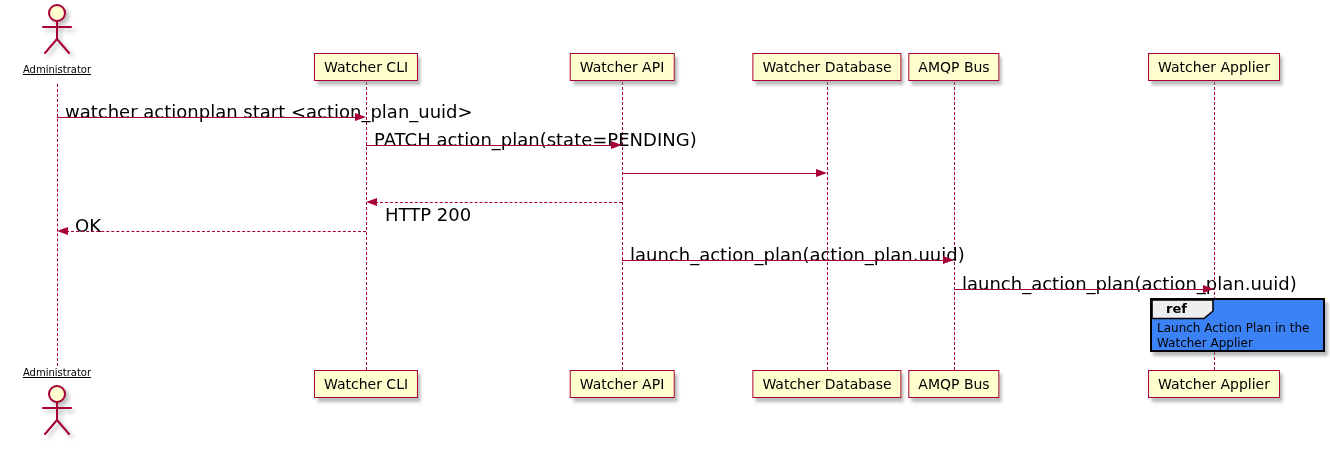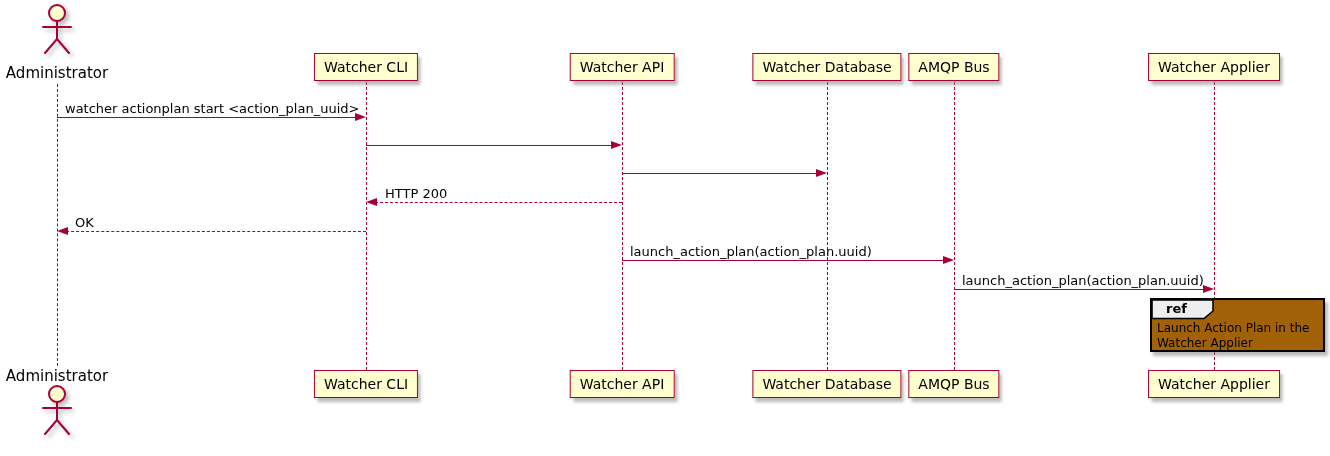--- a/index.html
+++ b/index.html
@@ -31,38 +31,38 @@
     white-space:nowrap;
     z-index:4;
   }
   
   .actor-figure{position:absolute;z-index:3;filter:drop-shadow(3px 3px 2px rgba(130,130,130,0.55));}
   .actor-figure circle{fill:var(--box-fill,#FEFECE);stroke:var(--border,#A80036);stroke-width:2;}
   .actor-figure line{stroke:var(--border,#A80036);stroke-width:2;stroke-linecap:round;}
   .actor-label{
     position:absolute;
     transform:translateX(-50%);
-    font-size:15px;color:var(--text,#000);white-space:nowrap;z-index:3;
+    font-size:10px;color:var(--text,#000);white-space:nowrap;z-index:3;text-decoration:underline;
   }
   
   .msg-line{position:absolute;height:0;z-index:2;}
   .msg-line.solid{border-top:1.5px solid var(--arrow,#A80036);}
   .msg-line.dashed{border-top:1px dashed var(--arrow,#A80036);}
   .arrowhead{position:absolute;width:0;height:0;z-index:2;}
   .arrowhead.right{border-top:4.5px solid transparent;border-bottom:4.5px solid transparent;border-left:11px solid var(--arrow,#A80036);}
   .arrowhead.left{border-top:4.5px solid transparent;border-bottom:4.5px solid transparent;border-right:11px solid var(--arrow,#A80036);}
   .msg-label{
     position:absolute;
-    font-size:13px;color:var(--text,#000);
+    font-size:18px;color:var(--text,#000);
     white-space:nowrap;z-index:2;
   }
   
   .ref-frame{
     position:absolute;
-    background:#a16207;
+    background:#3b82f6;
     border:2px solid var(--ref-border,#000);
     box-shadow:3px 4px 3px rgba(130,130,130,0.55);
     z-index:5;
   }
   .ref-header{position:absolute;top:-1px;left:-1px;}
   .ref-header path{fill:var(--ref-header-fill,#EEEEEE);stroke:var(--ref-border,#000);stroke-width:1.6;}
   .ref-keyword{
     position:absolute;top:1px;left:14px;
     font-size:13px;font-weight:bold;color:var(--text,#000);
   }
@@ -111,27 +111,28 @@
   <div class="pbox" style="left:366px;top:370px">Watcher CLI</div>
   <div class="pbox" style="left:622px;top:370px">Watcher API</div>
   <div class="pbox" style="left:827px;top:370px">Watcher Database</div>
   <div class="pbox" style="left:954px;top:370px">AMQP Bus</div>
   <div class="pbox" style="left:1214px;top:370px">Watcher Applier</div>
 
   <span class="msg-label" style="left:65px;top:101px">watcher actionplan start &lt;action_plan_uuid&gt;</span>
   <div class="msg-line solid" style="left:57px;top:117px;width:300px"></div>
   <div class="arrowhead right" style="left:355px;top:113px"></div>
 
+  <span class="msg-label" style="left:374px;top:129px">PATCH action_plan(state=PENDING)</span>
   <div class="msg-line solid" style="left:366px;top:145px;width:247px"></div>
   <div class="arrowhead right" style="left:611px;top:141px"></div>
 
   <div class="msg-line solid" style="left:622px;top:173px;width:196px"></div>
   <div class="arrowhead right" style="left:816px;top:169px"></div>
 
-  <span class="msg-label" style="left:385px;top:186px">HTTP 200</span>
+  <span class="msg-label" style="left:385px;top:204px">HTTP 200</span>
   <div class="msg-line dashed" style="left:375px;top:202px;width:247px"></div>
   <div class="arrowhead left" style="left:366px;top:198px"></div>
 
   <span class="msg-label" style="left:75px;top:215px">OK</span>
   <div class="msg-line dashed" style="left:66px;top:231px;width:300px"></div>
   <div class="arrowhead left" style="left:57px;top:227px"></div>
 
   <span class="msg-label" style="left:630px;top:244px">launch_action_plan(action_plan.uuid)</span>
   <div class="msg-line solid" style="left:622px;top:260px;width:323px"></div>
   <div class="arrowhead right" style="left:943px;top:256px"></div>

